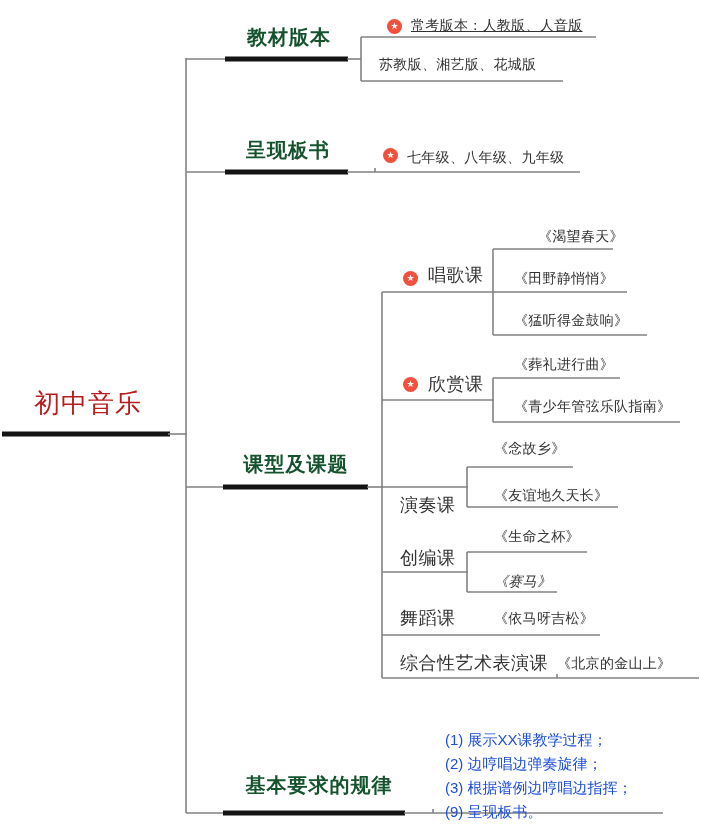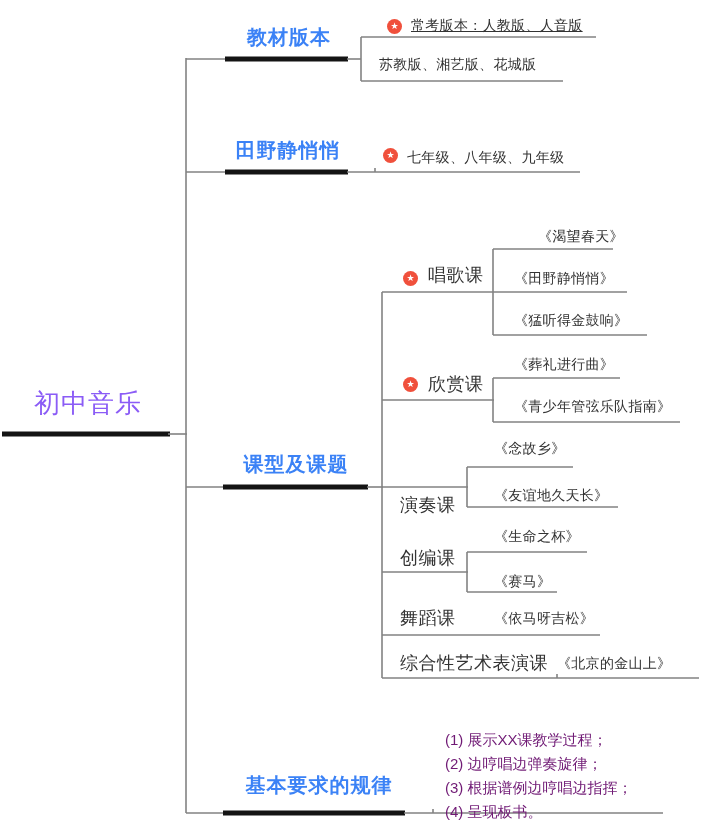--- a/index.html
+++ b/index.html
@@ -2,27 +2,27 @@
 <html><head>
 <meta charset="utf-8">
 <style>
   html,body{margin:0;padding:0;background:#fff;}
   .canvas{position:relative;width:701px;height:827px;background:#ffffff;overflow:hidden;
           font-family:"Liberation Sans","DejaVu Sans",sans-serif;}
   svg.wires{position:absolute;left:0;top:0;}
   .wires line{stroke:#828282;stroke-width:1.6;}
   .wires line.thick{stroke:#141414;stroke-width:5;}
   .label{position:absolute;white-space:nowrap;color:#333;}
-  .root-label{font-size:26px;color:#8b5cf6;letter-spacing:1px;}
-  .main-label{font-size:20px;font-weight:bold;color:#3b82f6;transform:translateX(-50%);letter-spacing:1px;}
+  .root-label{font-size:26px;color:#b91c1c;letter-spacing:1px;}
+  .main-label{font-size:20px;font-weight:bold;color:#14532d;transform:translateX(-50%);letter-spacing:1px;}
   .sub-label{font-size:18px;line-height:18px;letter-spacing:0.5px;}
   .leaf-label{font-size:14px;line-height:17px;letter-spacing:0.3px;}
   .star-badge{position:absolute;width:15px;height:15px;border-radius:50%;background:#f0503c;
               color:#fff;font-size:9px;line-height:15px;text-align:center;}
-  .req-item{position:absolute;font-size:15px;line-height:24px;color:#701a75;white-space:nowrap;}
+  .req-item{position:absolute;font-size:15px;line-height:24px;color:#1d4ed8;white-space:nowrap;}
 </style>
 </head>
 <body>
 
 <div class="canvas">
 
   <svg class="wires" width="701" height="827" viewBox="0 0 701 827">
 
     <line x1="186" y1="58" x2="186" y2="813"></line>
 
@@ -73,21 +73,21 @@
 
     <line x1="186" y1="813" x2="224" y2="813"></line>
     <line class="thick" x1="223" y1="813" x2="405" y2="813"></line>
     <line x1="404" y1="813" x2="663" y2="813"></line>
     <line x1="433" y1="809" x2="433" y2="813"></line>
   </svg>
 
   <div class="label root-label" style="left:88px;top:386px;transform:translateX(-50%);">初中音乐</div>
 
   <div class="label main-label" style="left:289px;top:24px;">教材版本</div>
-  <div class="label main-label" style="left:288px;top:137px;">田野静悄悄</div>
+  <div class="label main-label" style="left:288px;top:137px;">呈现板书</div>
   <div class="label main-label" style="left:296px;top:451px;">课型及课题</div>
   <div class="label main-label" style="left:319px;top:772px;">基本要求的规律</div>
 
   <div class="star-badge" style="left: 387px; top: 19px; background: rgb(240, 80, 60);">
     <span>★</span></div>
   <div class="label leaf-label" style="left:411px;top:17px;text-decoration:underline;">常考版本：人教版、人音版</div>
   <div class="label leaf-label" style="left:379px;top:56px;text-align:right;">苏教版、湘艺版、花城版</div>
 
   <div class="star-badge" style="left: 383px; top: 148px; background: rgb(240, 80, 60);">
     <span>★</span></div>
@@ -105,26 +105,26 @@
   <div class="label sub-label" style="left:428px;top:375px;">欣赏课</div>
   <div class="label leaf-label" style="left:514px;top:356px;">《葬礼进行曲》</div>
   <div class="label leaf-label" style="left:514px;top:398px;">《青少年管弦乐队指南》</div>
 
   <div class="label sub-label" style="left:400px;top:459px;margin-top:37px;">演奏课</div>
   <div class="label leaf-label" style="left:494px;top:440px;">《念故乡》</div>
   <div class="label leaf-label" style="left:494px;top:487px;">《友谊地久天长》</div>
 
   <div class="label sub-label" style="left:400px;top:549px;">创编课</div>
   <div class="label leaf-label" style="left:494px;top:528px;">《生命之杯》</div>
-  <div class="label leaf-label" style="left:494px;top:573px;">《赛马》</div>
+  <div class="label leaf-label" style="left:494px;top:573px;font-style:italic;">《赛马》</div>
 
   <div class="label sub-label" style="left:400px;top:609px;">舞蹈课</div>
   <div class="label leaf-label" style="left:494px;top:610px;">《依马呀吉松》</div>
 
   <div class="label sub-label" style="left:400px;top:654px;">综合性艺术表演课</div>
   <div class="label leaf-label" style="left:557px;top:655px;">《北京的金山上》</div>
 
   <div class="req-item" style="left:445px;top:728px;">(1) 展示XX课教学过程；</div>
   <div class="req-item" style="left:445px;top:752px;">(2) 边哼唱边弹奏旋律；</div>
   <div class="req-item" style="left:445px;top:776px;">(3) 根据谱例边哼唱边指挥；</div>
-  <div class="req-item" style="left:445px;top:800px;">(4) 呈现板书。</div>
+  <div class="req-item" style="left:445px;top:800px;">(9) 呈现板书。</div>
 
 </div>
 
 </body></html>

